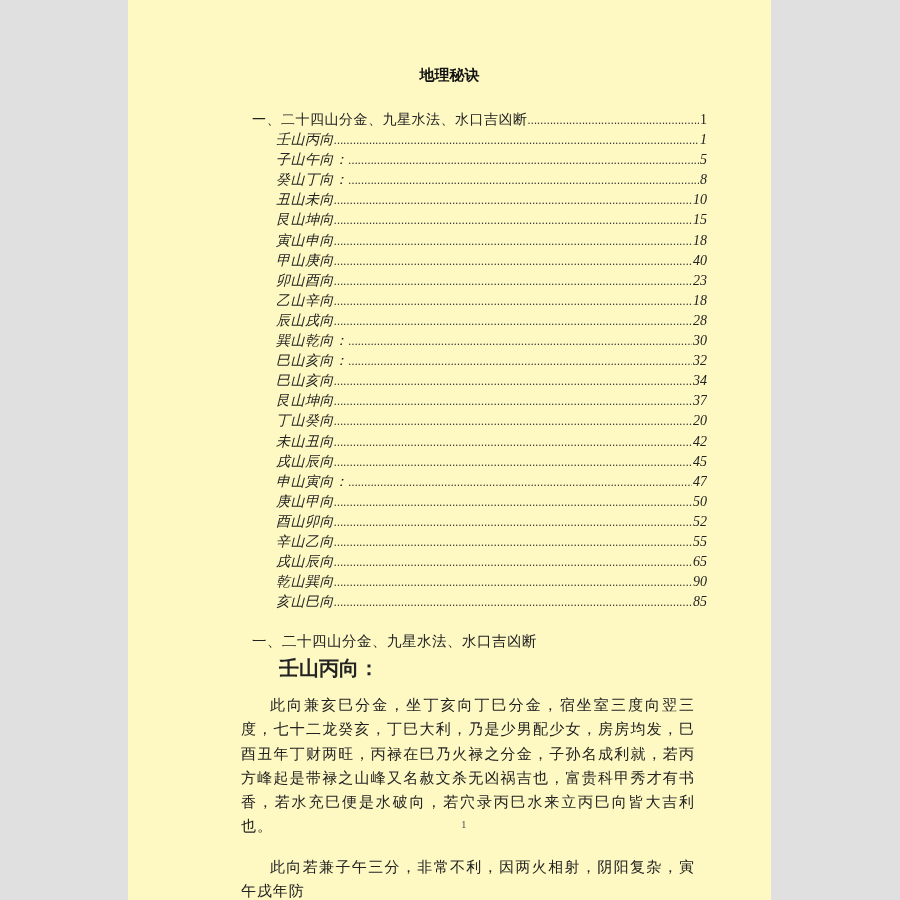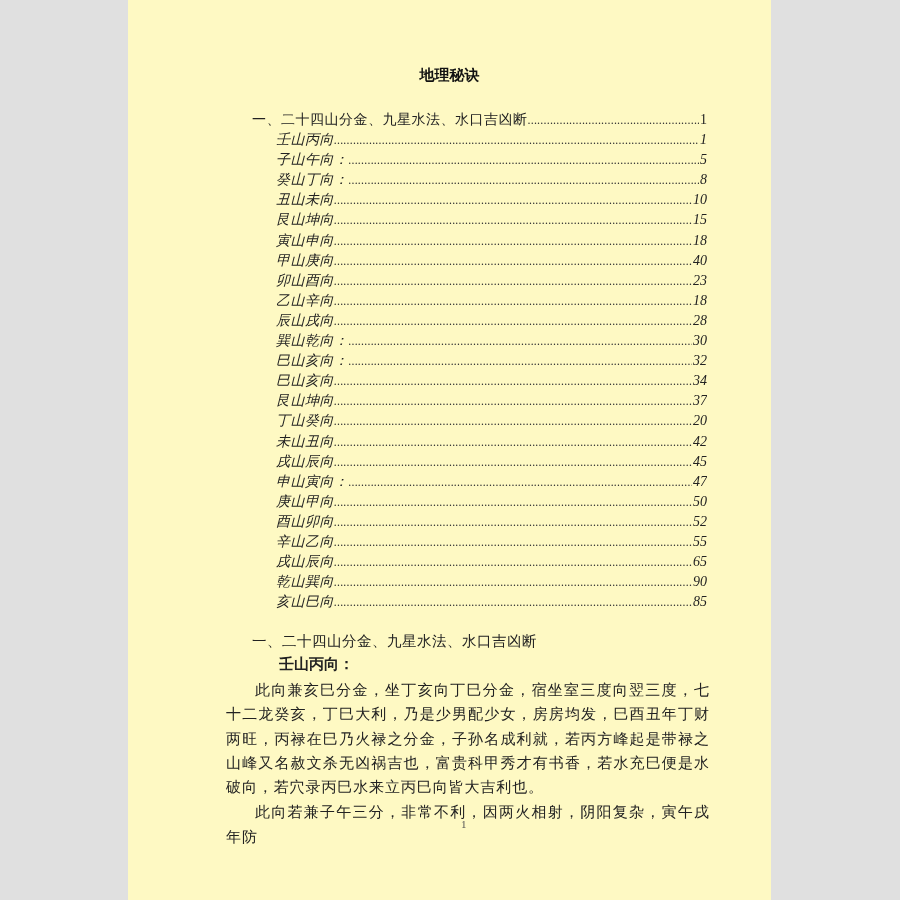--- a/index.html
+++ b/index.html
@@ -9,23 +9,23 @@
   .title { position:absolute; left:0; right:0; top:66px; text-align:center; font-family:"DejaVu Sans","Liberation Sans",sans-serif;
            font-weight:bold; font-size:15px; color:#111; }
   .toc { position:absolute; left:124px; top:109px; width:455px; }
   .toc-row { display:flex; align-items:baseline; height:20.1px; font-size:14px; line-height:20px; white-space:nowrap; overflow:hidden; }
   .toc-row.sub { padding-left:24px;font-style:italic; }
   .toc-label { flex:0 0 auto; letter-spacing:0.5px; }
   .toc-dots { flex:1 1 auto; overflow:hidden; font-family:"Liberation Serif",serif; font-size:12px; color:#333; letter-spacing:0.2px; }
   .toc-dots::before { content:"......................................................................................................................................................................................................."; }
   .toc-page { flex:0 0 auto; font-family:"Liberation Serif",serif; font-size:14px; padding-left:1px; }
   .section-heading { position:absolute; left:124px; top:632px; font-size:14.5px; letter-spacing:0.5px; }
-  .sub-heading { position:absolute; left:151px; top:655px; font-family:Liberation Mono, monospace; font-weight:bold; font-size:15px; }
+  .sub-heading { position:absolute; left:151px; top:655px; font-family:Liberation Mono, monospace; font-weight:bold; font-size:20px; }
   .body-text { position:absolute; left:97px; top:677px; width:486px; font-size:15px; line-height:24.3px; letter-spacing:0.9px; }
-  .body-text p { margin:1px; text-indent:29px; text-align:justify; }
+  .body-text p { margin:16px; text-indent:29px; text-align:justify; }
   .page-number { position:absolute; left:333px; top:818px; font-family:"Liberation Serif",serif; font-size:11px; color:#555; }
 </style>
 </head>
 <body>
 
 <div class="page">
   <div class="title">地理秘诀</div>
 
   <div class="toc">
     <div class="toc-row">

